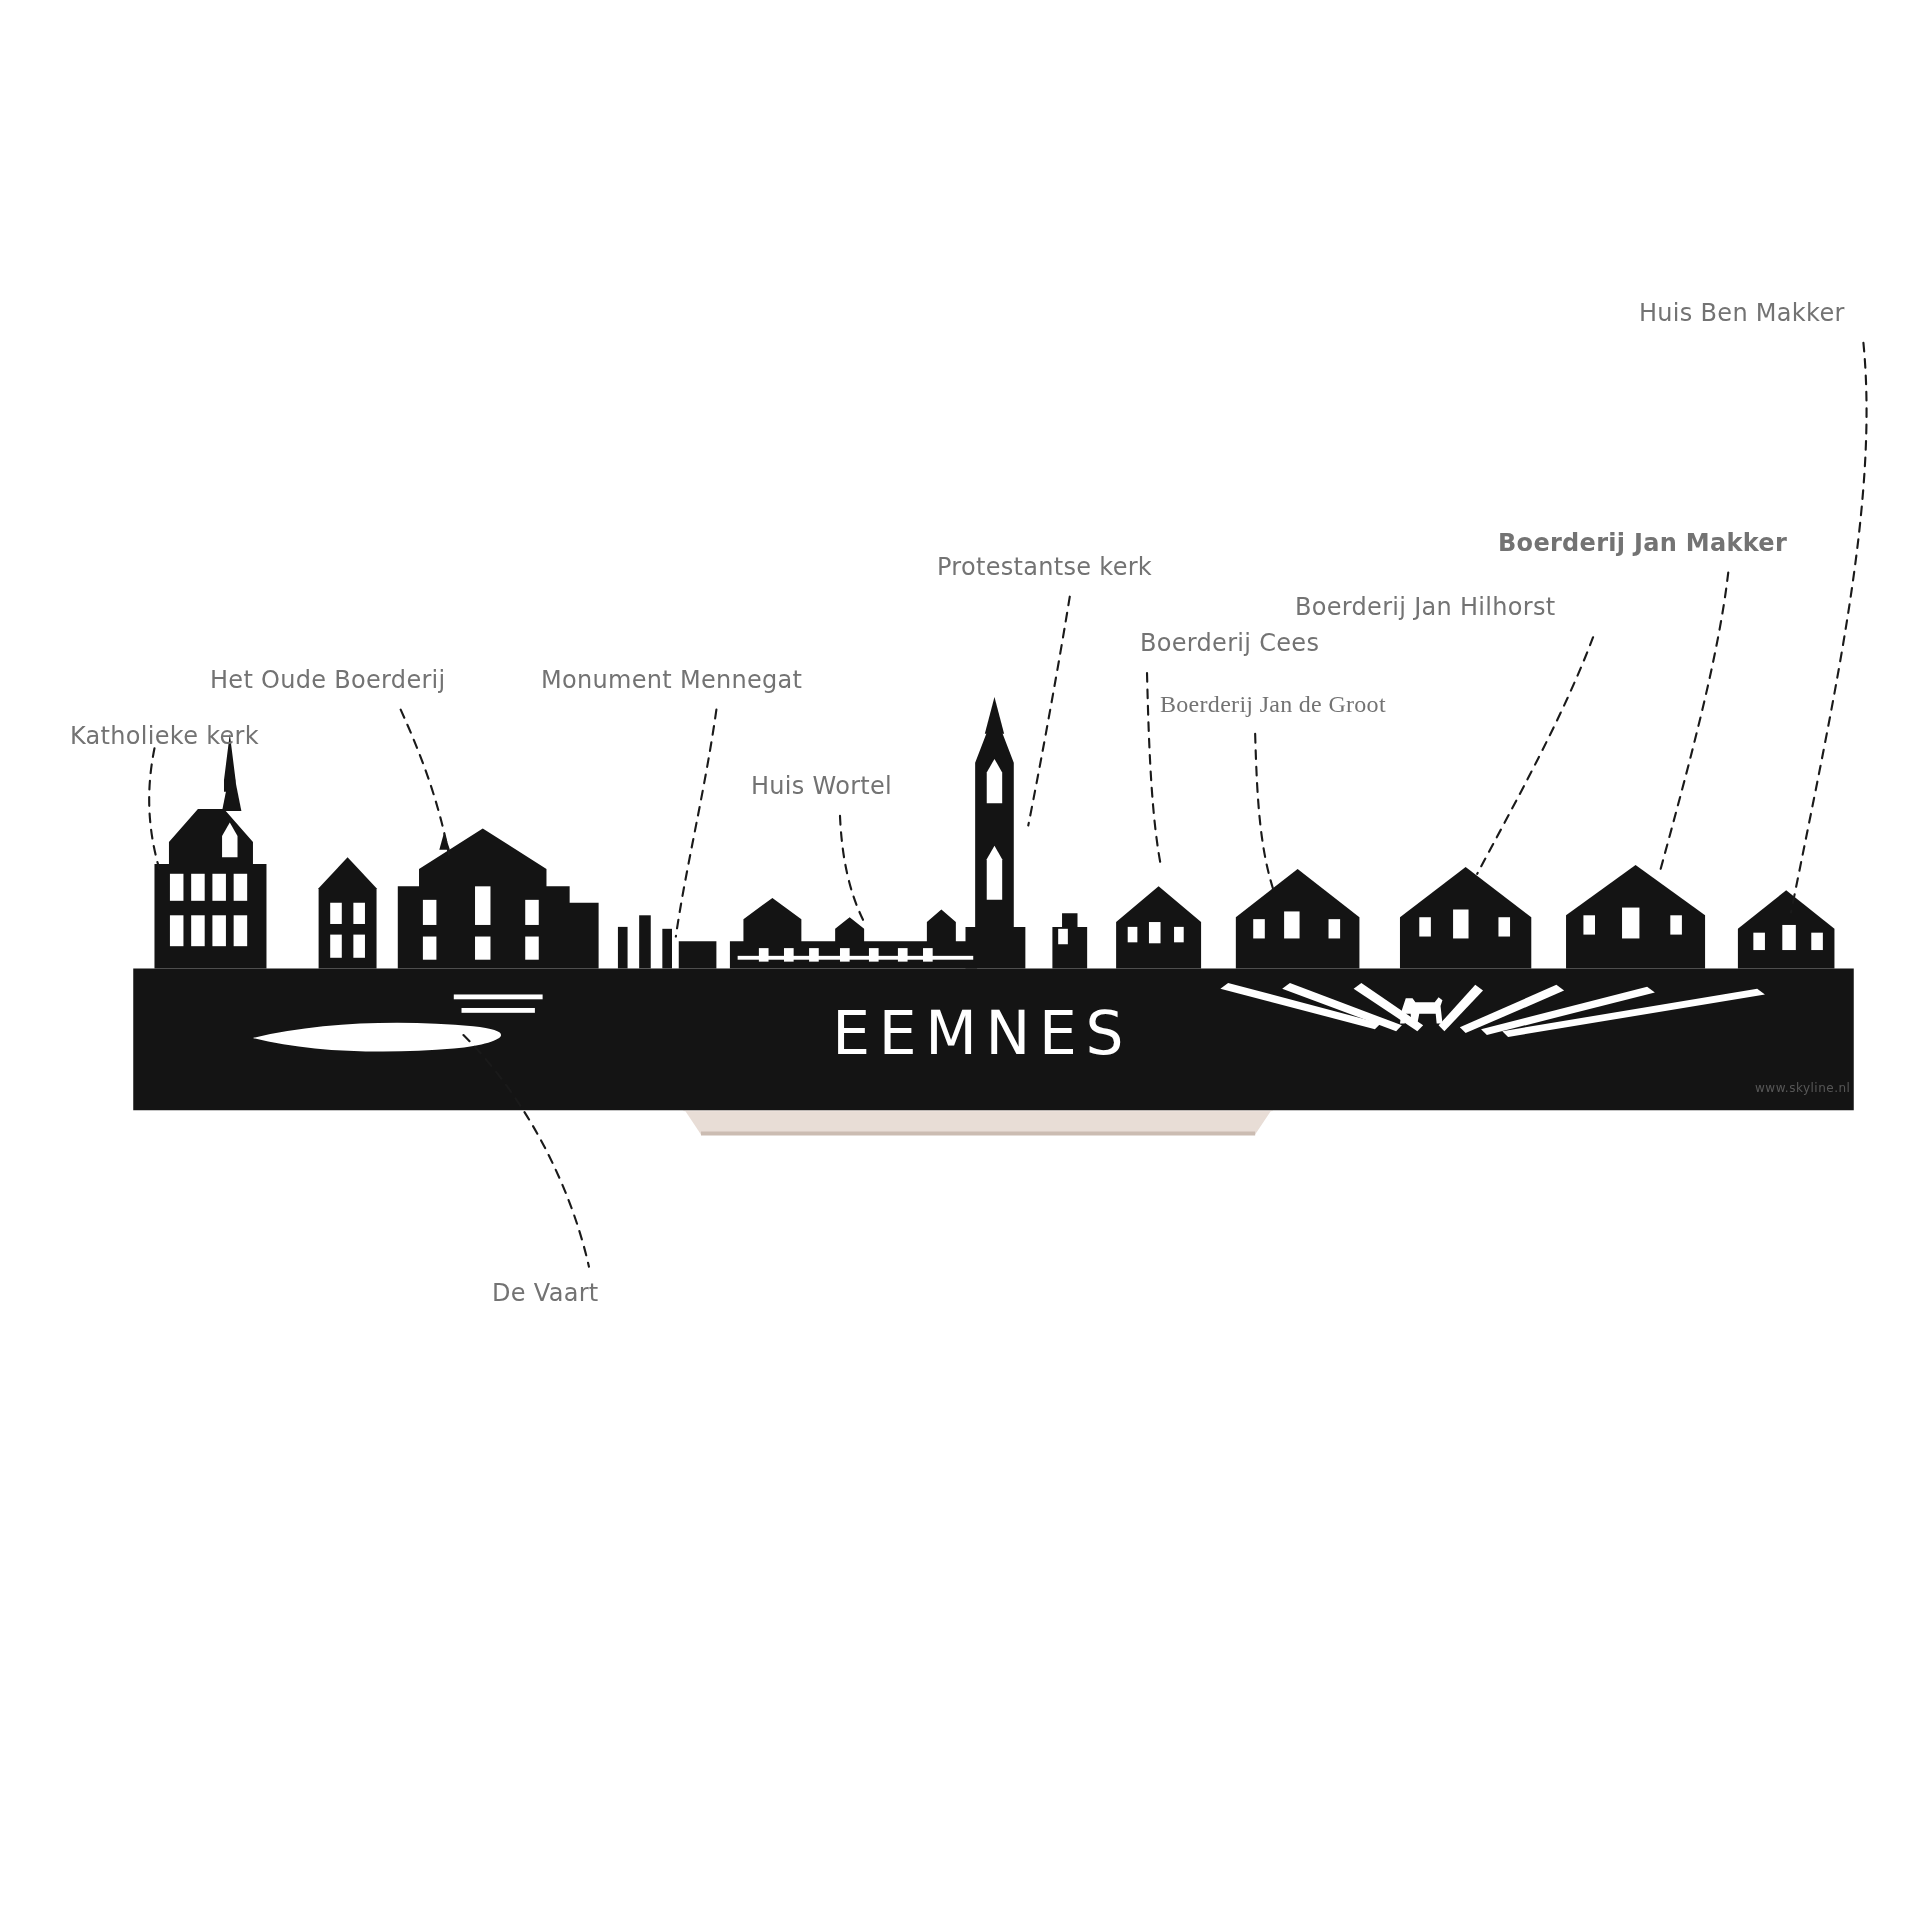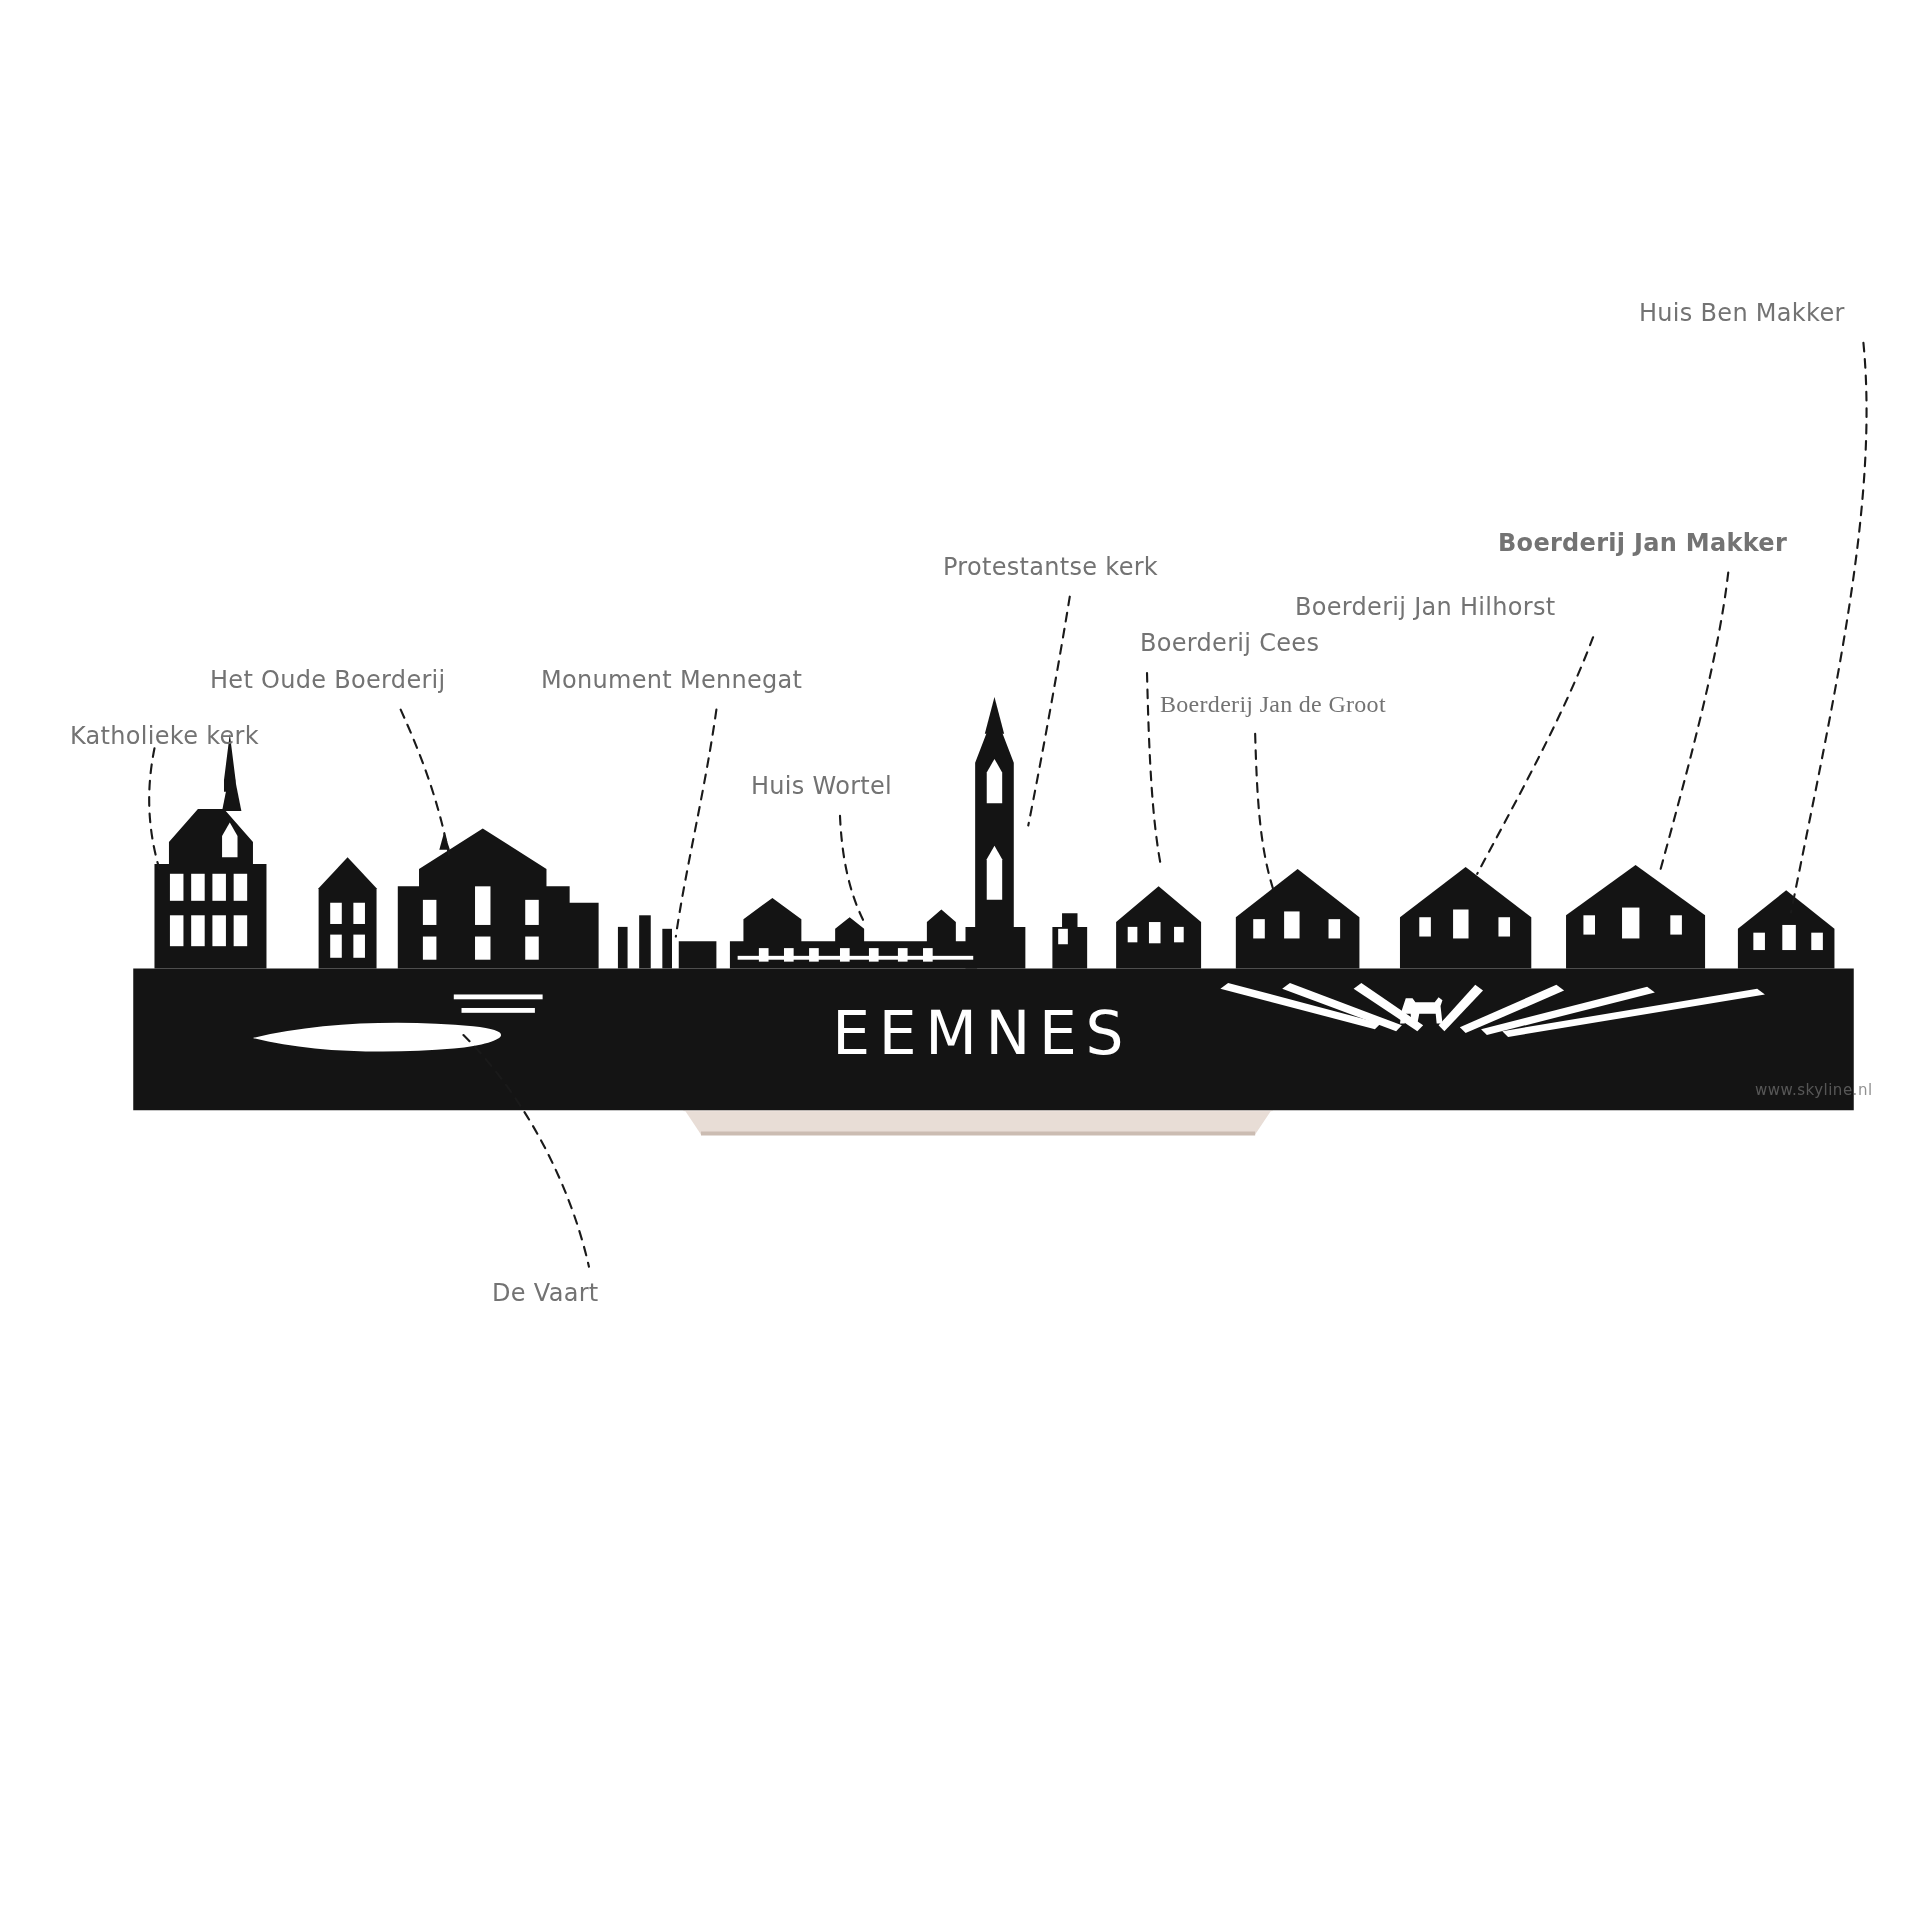--- a/index.html
+++ b/index.html
@@ -33,21 +33,21 @@
     font-weight: 400;
     letter-spacing: 0.3px;
     color: #737373;
     white-space: nowrap;
     line-height: 1.15;
   }
   .label-left   { transform: translate(0, -50%); }
   .watermark {
     position: absolute;
     font-family: "DejaVu Sans", sans-serif;
-    font-size: 15px;
+    font-size: 12px;
     color: #6d6d6d;
     letter-spacing: 0.5px;
     opacity: 0.75;
     white-space: nowrap;
   }
 </style>
 </head>
 <body>
 
 <div id="stage">
@@ -200,21 +200,21 @@
   </svg>
 
   <div class="callout-label label-left" style="left:70px; top:737px;">Katholieke kerk</div>
 
   <div class="callout-label label-left" style="left:210px; top:681px;">Het Oude Boerderij</div>
 
   <div class="callout-label label-left" style="left:541px; top:681px;">Monument Mennegat</div>
 
   <div class="callout-label label-left" style="left:751px; top:787px;">Huis Wortel</div>
 
-  <div class="callout-label label-left" style="left:937px; top:568px;margin-left:6px;">Protestantse kerk</div>
+  <div class="callout-label label-left" style="left:937px; top:568px;">Protestantse kerk</div>
 
   <div class="callout-label label-left" style="left:1094px; top:644px;margin-left:46px;">Boerderij Cees</div>
 
   <div class="callout-label label-left" style="left:1160px; top:705px;font-family:Liberation Serif, serif;">Boerderij Jan de Groot</div>
 
   <div class="callout-label label-left" style="left:1295px; top:608px;">Boerderij Jan Hilhorst</div>
 
   <div class="callout-label label-left" style="left:1498px; top:544px;font-weight:bold;">Boerderij Jan Makker</div>
 
   <div class="callout-label label-left" style="left:1639px; top:314px;">Huis Ben Makker</div>

